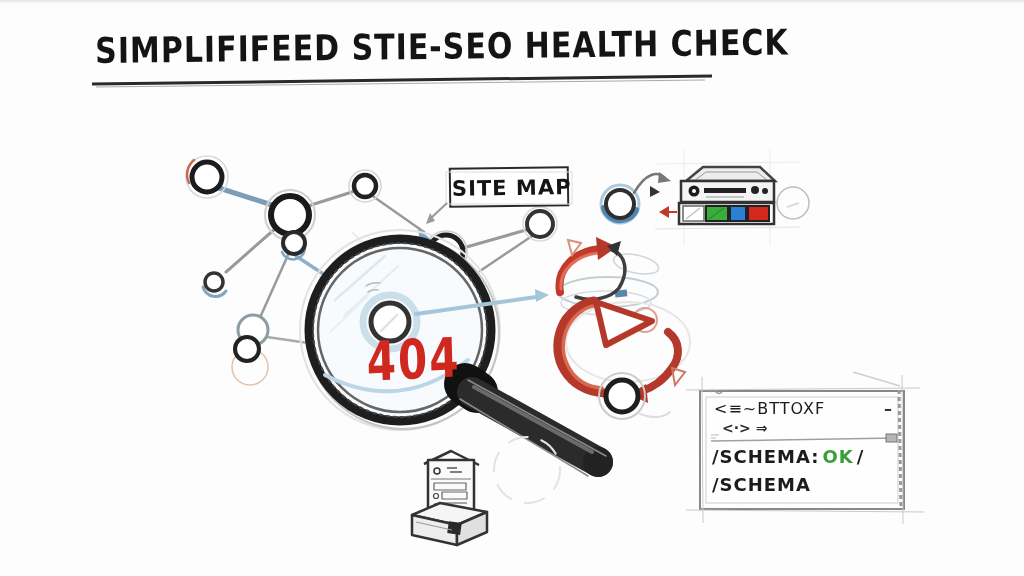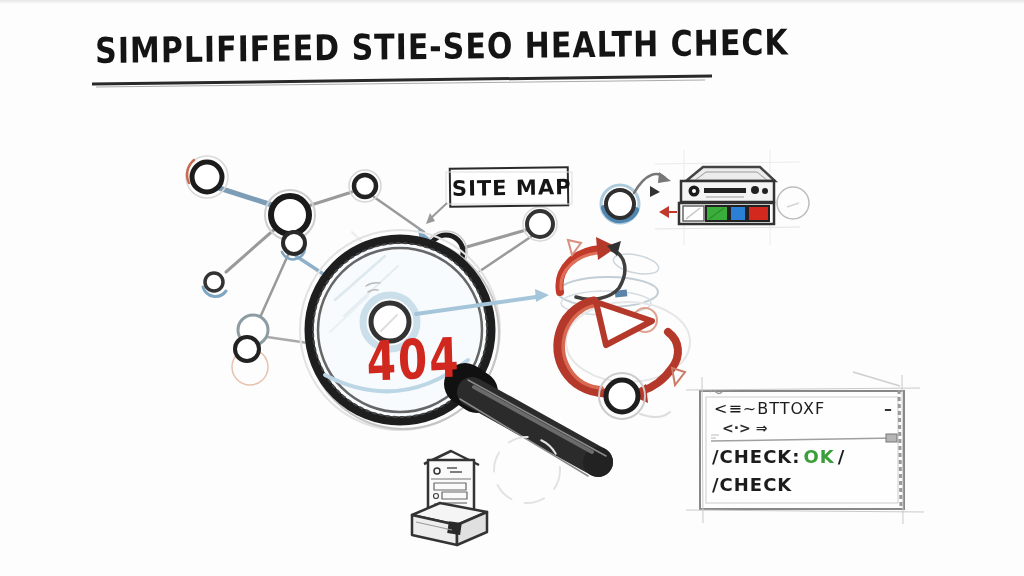--- a/index.html
+++ b/index.html
@@ -225,17 +225,17 @@
 </svg>
 
 <div class="txt page-title">SIMPLIFIFEED STIE-SEO HEALTH CHECK</div>
 <div class="txt site-map">SITE MAP</div>
 <div class="txt err404">404</div>
 
 <div class="txt code-line1">&lt;≡~BTTOXF</div>
 <div class="txt code-dash">–</div>
 <div class="txt code-line2">&lt;·&gt;  ⇒</div>
 <div class="txt schema-line">
-  <span>/CHECK:</span><span class="ok">OK</span><span>/</span>
+  <span>/SCHEMA:</span><span class="ok">OK</span><span>/</span>
 </div>
-<div class="txt error-line">/CHECK</div>
+<div class="txt error-line">/SCHEMA</div>
 
 </div>
 
 </body></html>

